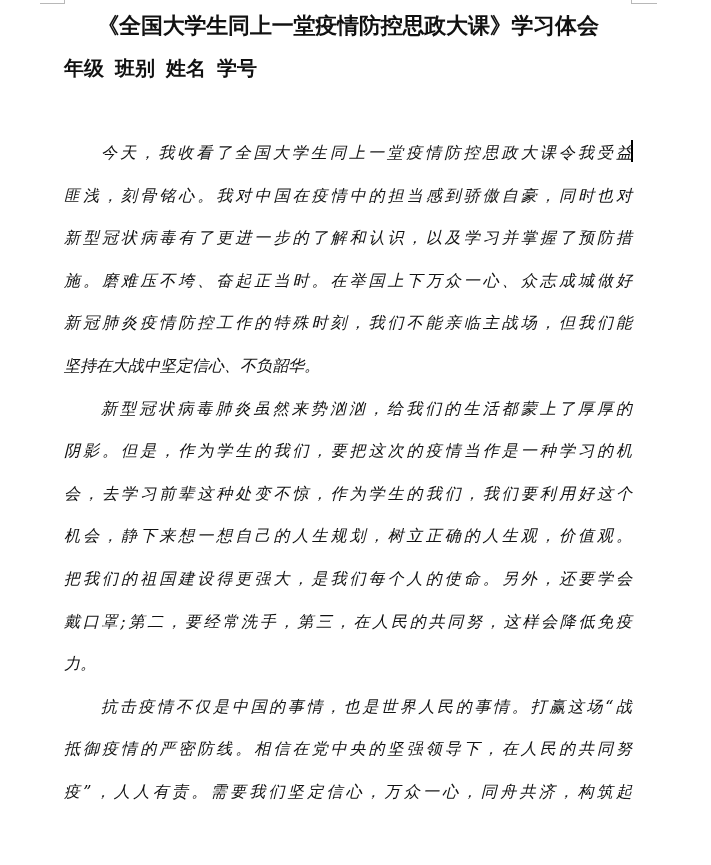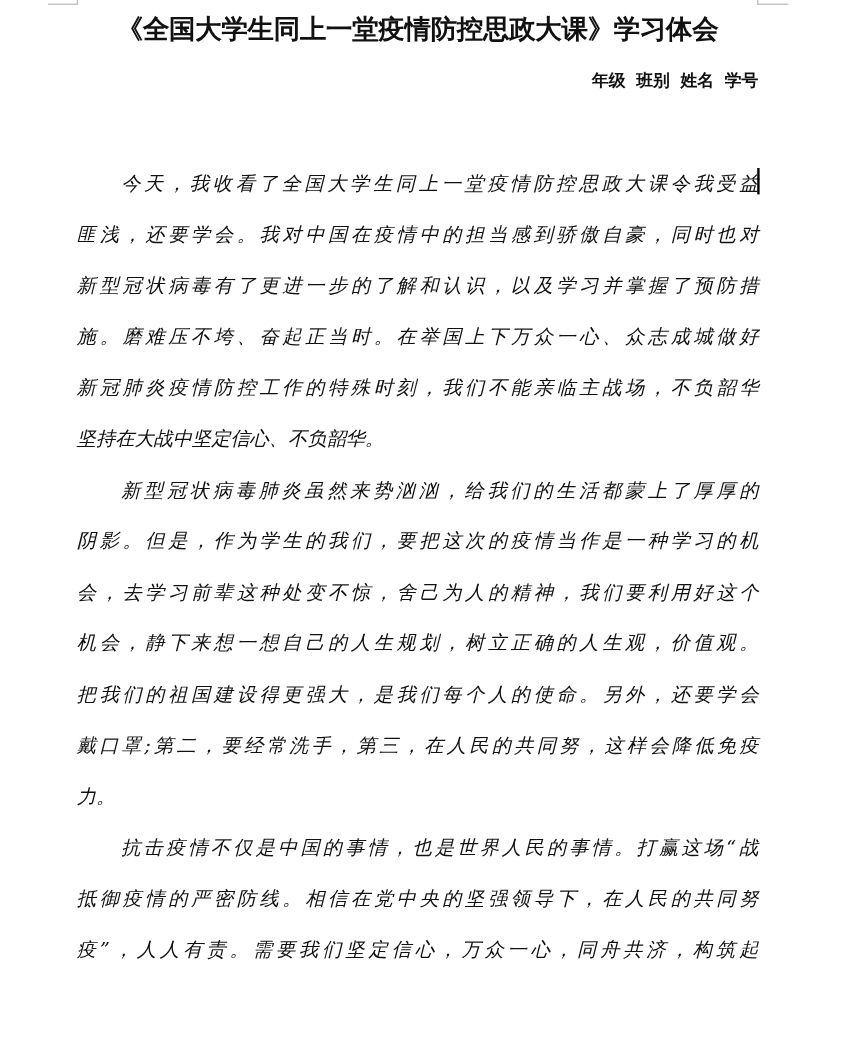--- a/index.html
+++ b/index.html
@@ -47,22 +47,22 @@
       font-weight: bold;
       line-height: 30px;
       white-space: nowrap;
       letter-spacing: -0.2px;
     }
     .subtitle {
       position: absolute;
       left: 0;
       width: 568px;
       top: 53px;
-      text-align: right;
-      font-size: 14px;
+      text-align: left;
+      font-size: 20px;
       font-weight: bold;
       line-height: 30px;
       white-space: nowrap;
       word-spacing: 4px;
     }
     .body-text {
       position: absolute;
       left: 0;
       top: 132px;
       width: 568px;
@@ -98,30 +98,30 @@
 <div class="corner-mark corner-left"></div>
 <div class="corner-mark corner-right"></div>
 
 <div class="page">
   <div class="title">《全国大学生同上一堂疫情防控思政大课》学习体会</div>
   <div class="subtitle">年级 班别 姓名 学号</div>
 
   <div class="body-text">
     <div class="paragraph">
       <div class="line indent">今天，我收看了全国大学生同上一堂疫情防控思政大课令我受益</div>
-      <div class="line">匪浅，还要学会。我对中国在疫情中的担当感到骄傲自豪，同时也对</div>
+      <div class="line">匪浅，刻骨铭心。我对中国在疫情中的担当感到骄傲自豪，同时也对</div>
       <div class="line">新型冠状病毒有了更进一步的了解和认识，以及学习并掌握了预防措</div>
       <div class="line">施。磨难压不垮、奋起正当时。在举国上下万众一心、众志成城做好</div>
-      <div class="line">新冠肺炎疫情防控工作的特殊时刻，我们不能亲临主战场，不负韶华</div>
+      <div class="line">新冠肺炎疫情防控工作的特殊时刻，我们不能亲临主战场，但我们能</div>
       <div class="line last">坚持在大战中坚定信心、不负韶华。</div>
     </div>
     <div class="paragraph">
       <div class="line indent">新型冠状病毒肺炎虽然来势汹汹，给我们的生活都蒙上了厚厚的</div>
       <div class="line">阴影。但是，作为学生的我们，要把这次的疫情当作是一种学习的机</div>
-      <div class="line">会，去学习前辈这种处变不惊，舍己为人的精神，我们要利用好这个</div>
+      <div class="line">会，去学习前辈这种处变不惊，作为学生的我们，我们要利用好这个</div>
       <div class="line">机会，静下来想一想自己的人生规划，树立正确的人生观，价值观。</div>
       <div class="line">把我们的祖国建设得更强大，是我们每个人的使命。另外，还要学会</div>
       <div class="line">戴口罩;第二，要经常洗手，第三，在人民的共同努，这样会降低免疫</div>
       <div class="line last">力。</div>
     </div>
     <div class="paragraph">
       <div class="line indent">抗击疫情不仅是中国的事情，也是世界人民的事情。打赢这场“战</div>
       <div class="line">抵御疫情的严密防线。相信在党中央的坚强领导下，在人民的共同努</div>
       <div class="line">疫”，人人有责。需要我们坚定信心，万众一心，同舟共济，构筑起</div>
     </div>

